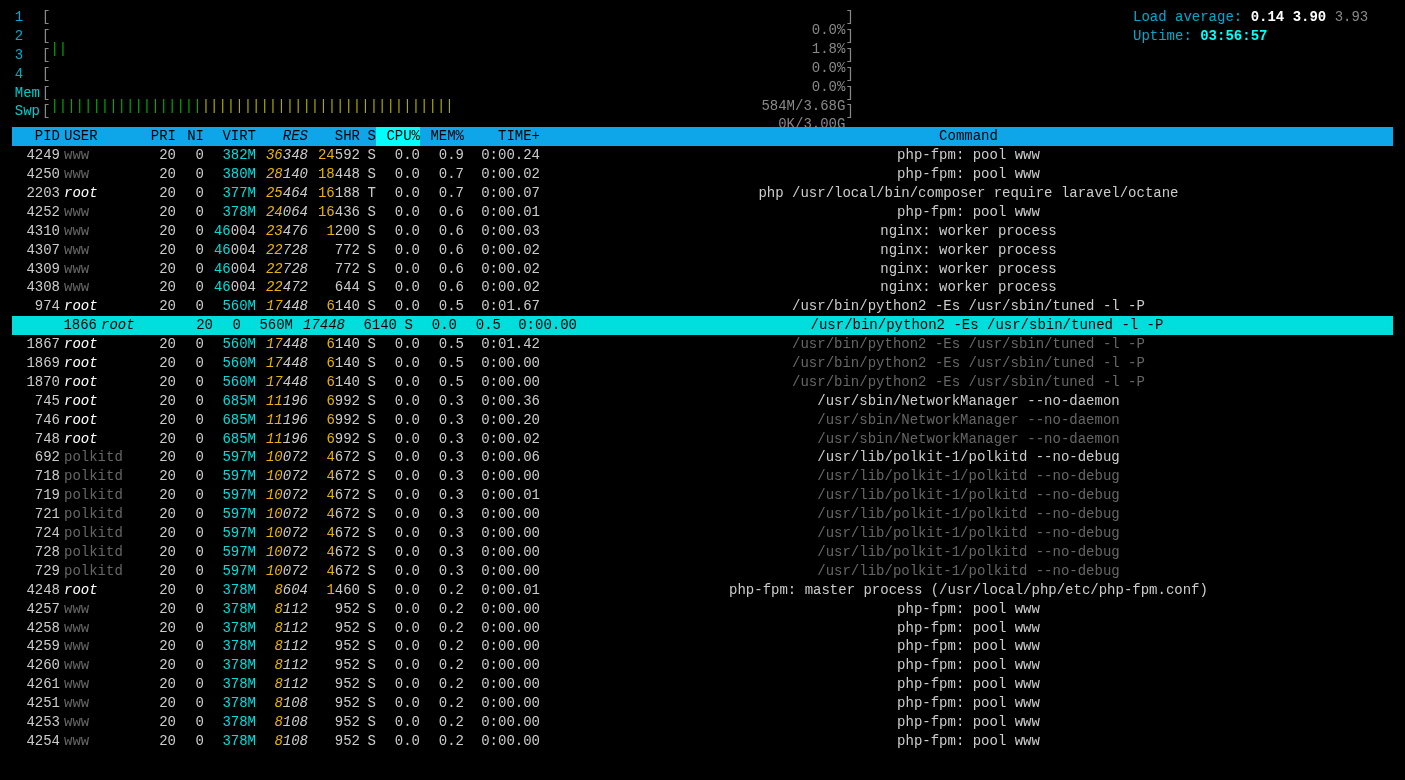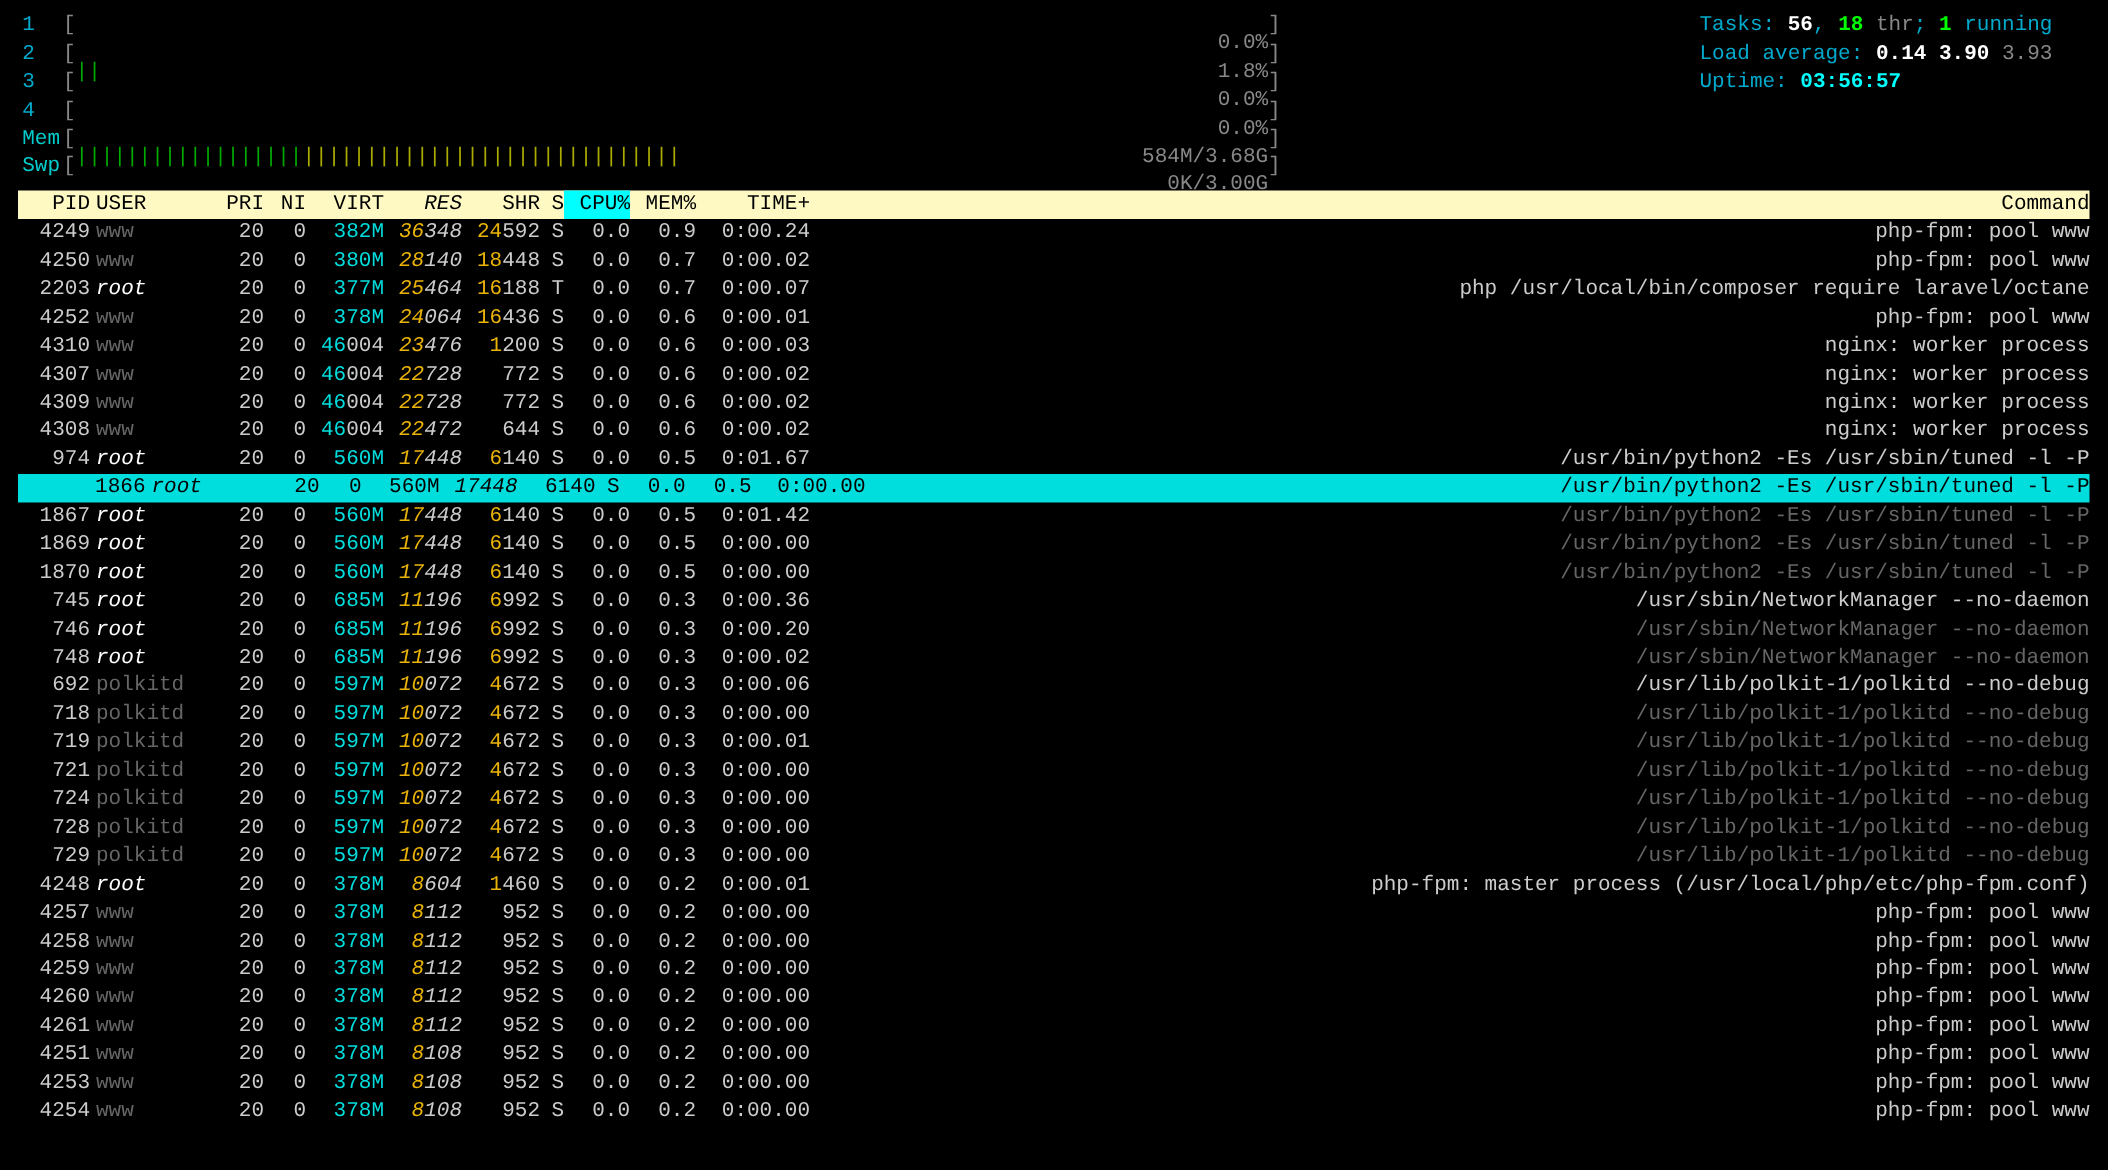--- a/index.html
+++ b/index.html
@@ -26,21 +26,21 @@
 .bar-seg-yellow { color: #aaaa00; }
 .bar-pct { position: absolute; right: 0; color: #888; text-align: right; }
 .stats { min-width: 280px; padding-left: 20px; }
 .stat-line { white-space: pre; }
 .stat-label { color: #00aacc; }
 .stat-bold-white { color: #fff; font-weight: bold; }
 .stat-bold-green { color: #00ff00; font-weight: bold; }
 .stat-dim { color: #888; }
 .stat-val-cyan { color: #00ffff; font-weight: bold; }
 .header-row {
-  background: #fef9c3;
+  background: #0ea5e9;
   color: #000;
   display: flex;
   white-space: pre;
   font-weight: normal;
 }
 .header-row .sort-col { background: #00ffff; color: #000; }
 .proc-table { }
 .proc-row { display: flex; white-space: pre; }
 .proc-row.selected { background: #00dddd; color: #000; padding-left: 37px; }
 .col { text-align: right; }
@@ -48,21 +48,21 @@
 .col-user { width: 80px; text-align: left; padding-left: 4px; }
 .col-pri { width: 36px; }
 .col-ni { width: 28px; }
 .col-virt { width: 52px; }
 .col-res { width: 52px; font-style: italic; }
 .col-shr { width: 52px; }
 .col-s { width: 16px; }
 .col-cpu { width: 44px; }
 .col-mem { width: 44px; }
 .col-time { width: 76px; }
-.col-cmd { flex: 1; text-align: right; padding-left: 4px; }
+.col-cmd { flex: 1; text-align: center; padding-left: 4px; }
 .user-root { color: #fff; font-style: italic; }
 .user-dim { color: #666; }
 .virt-cyan { color: #00dddd; }
 .res-pre { color: #eab308; }
 .cmd-dim { color: #666; }
 .cmd-light { color: #ccc; }
 .proc-row.selected .virt-cyan,
 .proc-row.selected .res-pre,
 .proc-row.selected .shr-pre,
 .proc-row.selected .user-root,
@@ -76,21 +76,20 @@
 <div class="top-section">
   <div class="meters" id="meters-container">
       <div class="meter-row"><span class="meter-label">1  </span><span class="bracket">[</span><span class="bar-area"><span class="bar-fill bar-seg-green"></span><span class="bar-pct">0.0%</span></span><span class="bracket">]</span></div>
       <div class="meter-row"><span class="meter-label">2  </span><span class="bracket">[</span><span class="bar-area"><span class="bar-fill bar-seg-green">||</span><span class="bar-pct">1.8%</span></span><span class="bracket">]</span></div>
       <div class="meter-row"><span class="meter-label">3  </span><span class="bracket">[</span><span class="bar-area"><span class="bar-fill bar-seg-green"></span><span class="bar-pct">0.0%</span></span><span class="bracket">]</span></div>
       <div class="meter-row"><span class="meter-label">4  </span><span class="bracket">[</span><span class="bar-area"><span class="bar-fill bar-seg-green"></span><span class="bar-pct">0.0%</span></span><span class="bracket">]</span></div>
       <div class="meter-row"><span class="meter-label mem">Mem</span><span class="bracket">[</span><span class="bar-area"><span class="bar-fill"><span class="bar-seg-green">||||||||||||||||||</span><span class="bar-seg-yellow">||||||||||||||||||||||||||||||</span></span><span class="bar-pct">584M/3.68G</span></span><span class="bracket">]</span></div>
       <div class="meter-row"><span class="meter-label mem">Swp</span><span class="bracket">[</span><span class="bar-area"><span class="bar-pct">0K/3.00G</span></span><span class="bracket">]</span></div>
     </div>
   <div class="stats">
-    <div class="stat-line"><span class="stat-label">Tasks: </span><span class="stat-bold-white">56</span><span class="stat-label">, </span><span class="stat-bold-green">18</span><span class="stat-dim"> thr</span><span class="stat-label">; </span><span class="stat-bold-green">1</span><span class="stat-label"> running</span></div>
     <div class="stat-line"><span class="stat-label">Load average: </span><span class="stat-bold-white">0.14</span> <span class="stat-bold-white">3.90</span> <span class="stat-dim">3.93</span></div>
     <div class="stat-line"><span class="stat-label">Uptime: </span><span class="stat-val-cyan">03:56:57</span></div>
   </div>
 </div>
 
 <div class="header-row">
   <span class="col col-pid">PID</span>
   <span class="col col-user">USER</span>
   <span class="col col-pri">PRI</span>
   <span class="col col-ni">NI</span>

